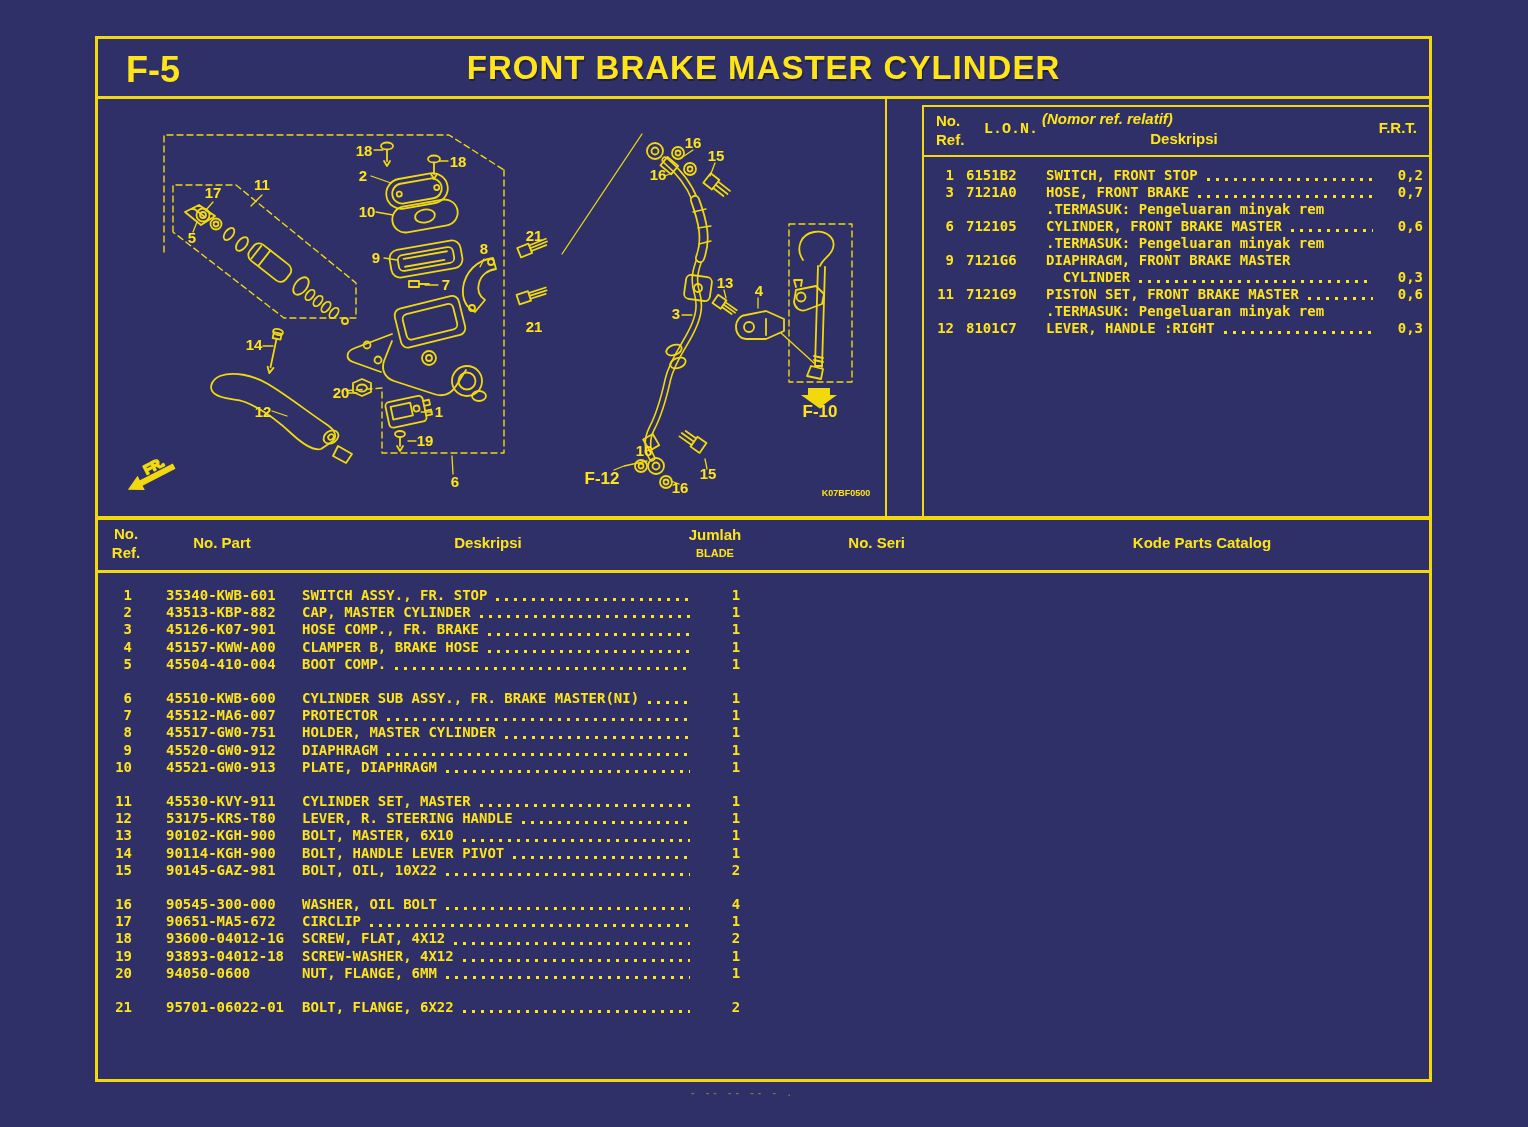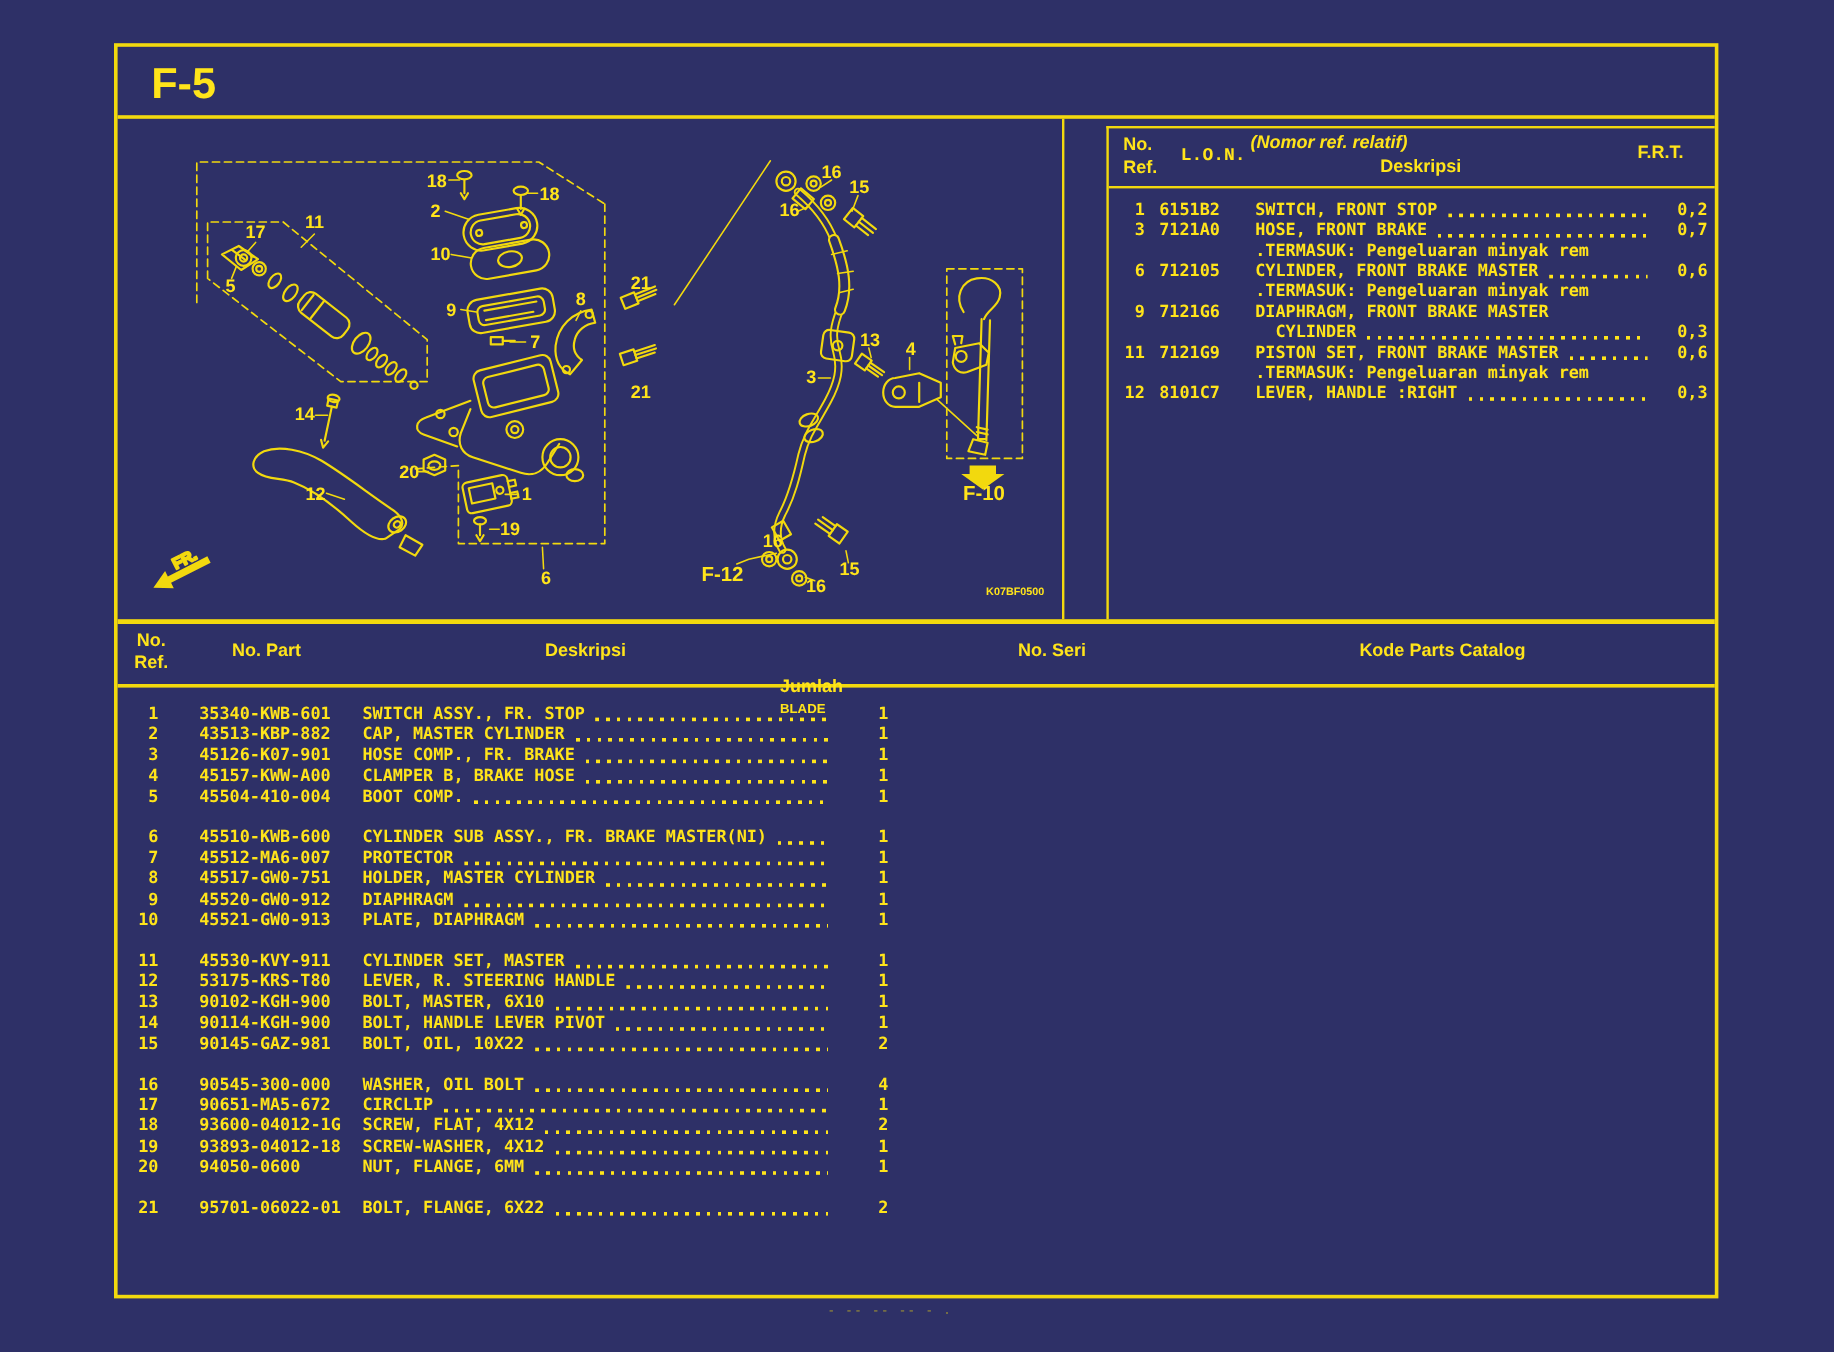--- a/index.html
+++ b/index.html
@@ -44,21 +44,21 @@
     border-left:2px solid var(--yl);
     border-top:2px solid var(--yl);
     display:flex;flex-direction:column;
   }
   .ref-head{position:relative;height:48px;border-bottom:2px solid var(--yl);flex:none;
     color:var(--tx);font-weight:bold;font-size:15px;}
   .rh-no{position:absolute;left:12px;top:4px;line-height:19px;}
   .rh-lon{position:absolute;left:60px;top:14px;font-family:Liberation Mono, monospace;}
   .rh-nomor{position:absolute;left:118px;top:3px;font-style:italic;}
   .rh-desk{position:absolute;left:150px;top:23px;width:220px;text-align:center;}
-  .rh-frt{position:absolute;right:26px;top:12px;}
+  .rh-frt{position:absolute;right:12px;top:12px;}
   .ref-body{
     padding:10px 6px 0 0;color:var(--tx);
     font-family:"DejaVu Sans Mono",monospace;font-weight:bold;font-size:14px;
   }
   .rline{display:flex;line-height:17px;white-space:pre;}
   .rl-ref{width:30px;text-align:right;flex:none;}
   .rl-lon{width:72px;margin-left:12px;flex:none;}
   .rl-desc{flex:1;margin-left:8px;display:flex;min-width:0;}
   .rl-frt{width:42px;text-align:right;flex:none;}
   
@@ -66,21 +66,21 @@
     flex:1;align-self:flex-end;height:3px;
     margin:0 8px 3px 9px;
     background:repeating-linear-gradient(to right,var(--tx) 0 3px,transparent 3px 9px);
   }
   
   .parts-head{position:relative;height:50px;border-bottom:3px solid var(--yl);
     color:var(--tx);font-weight:bold;font-size:15px;}
   .ph-no{position:absolute;left:6px;width:44px;top:4px;line-height:19px;text-align:center;}
   .ph-part{position:absolute;left:56px;width:136px;top:14px;text-align:center;}
   .ph-desk{position:absolute;left:192px;width:396px;top:14px;text-align:center;}
-  .ph-jumlah{position:absolute;left:552px;width:78px;top:6px;line-height:18px;margin-top:38px;}
+  .ph-jumlah{position:absolute;left:578px;width:78px;top:6px;text-align:center;line-height:18px;}
   .ph-blade{font-size:11px;}
   .ph-seri{position:absolute;left:697px;width:110px;top:14px;text-align:right;}
   .ph-kode{position:absolute;left:949px;width:310px;top:14px;text-align:center;}
   .parts-body{
     padding-top:14px;color:var(--tx);
     font-family:"DejaVu Sans Mono",monospace;font-weight:bold;font-size:14px;
   }
   .pgroup{margin-bottom:17px;}
   .prow{display:flex;line-height:17.2px;white-space:pre;}
   .p-ref{width:34px;text-align:right;flex:none;}
@@ -97,20 +97,21 @@
   
   text.dlabel{font-family:"Liberation Sans",sans-serif;font-weight:bold;fill:var(--tx);}
 </style>
 </head>
 <body>
 
 <div class="frame">
 
   <div class="titlebar">
     <div class="page-code">F-5</div>
+    <div class="page-title">FRONT BRAKE MASTER CYLINDER</div>
   </div>
 
   <div class="top-section">
 
     <svg class="diagram-svg" width="788" height="417" viewBox="97 99 788 417">
       <g stroke="#f2d90e" fill="none" stroke-width="1.8" stroke-linecap="round" stroke-linejoin="round">
 
         <g stroke-width="1.4" stroke-dasharray="6 4">
           <path d="M163,252 V135 H448 L503,170"></path>
           <path d="M503,170 V453 H381 V388 L341,391"></path>

